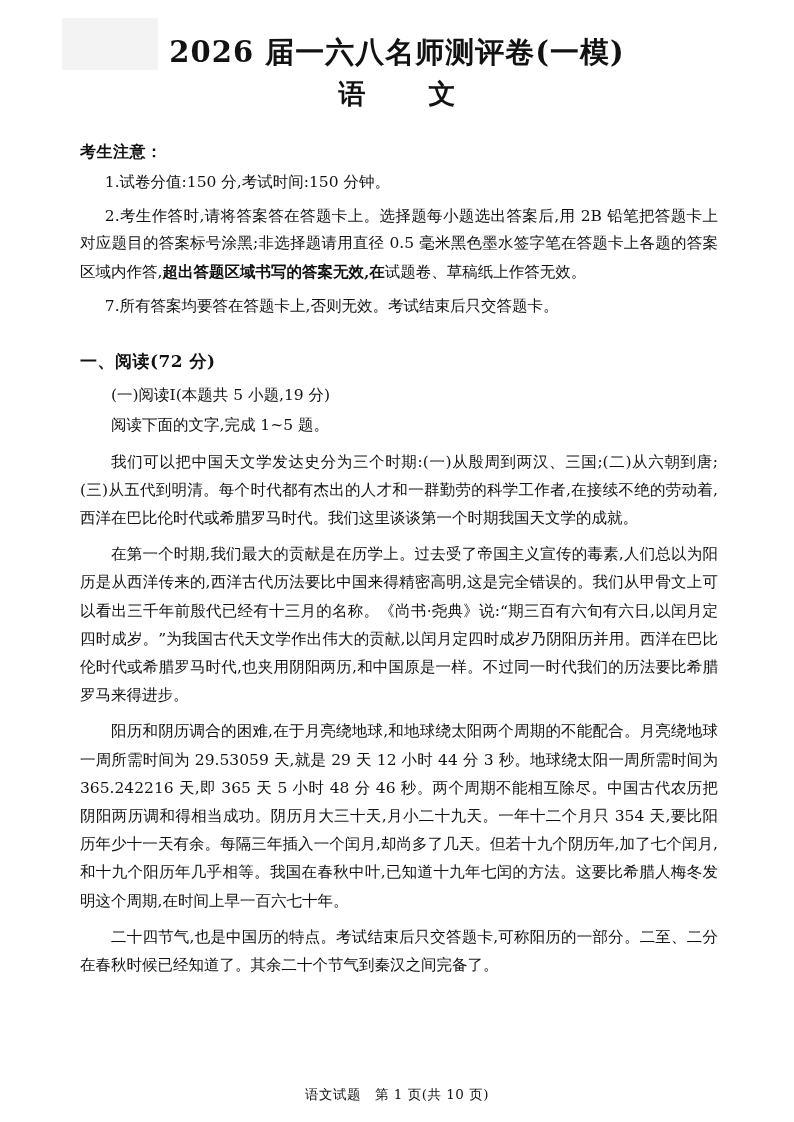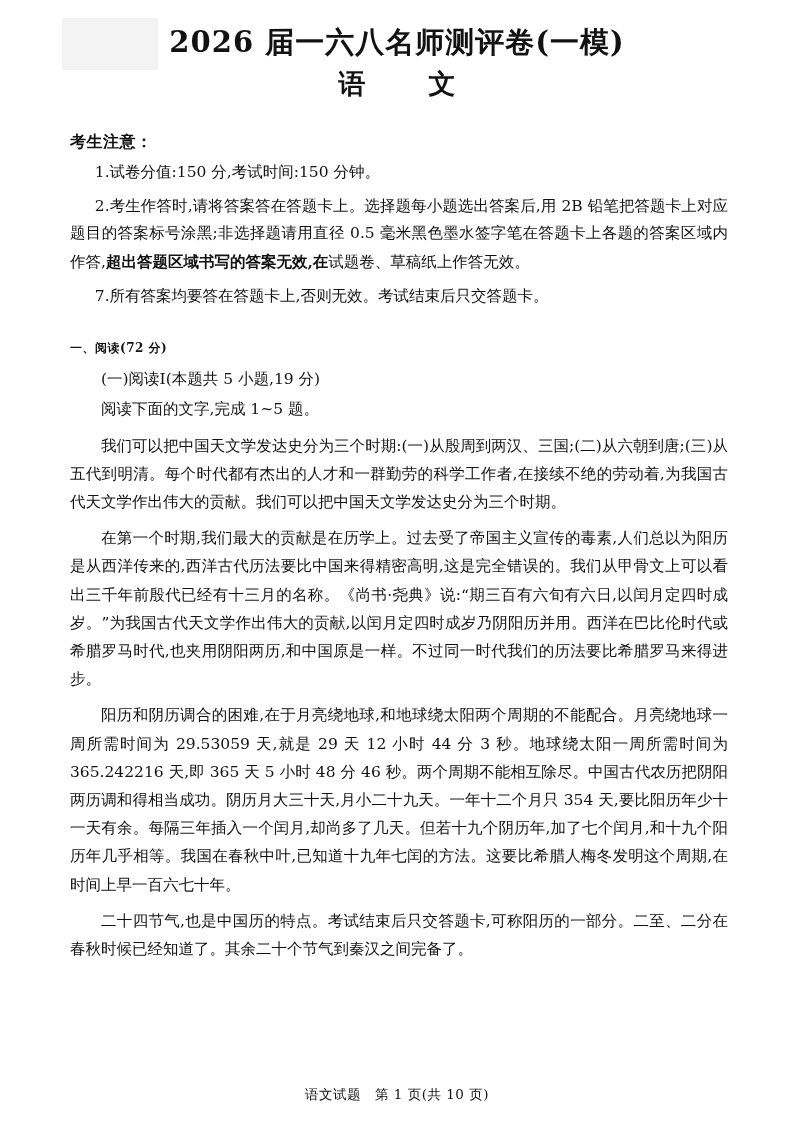--- a/index.html
+++ b/index.html
@@ -12,21 +12,21 @@
     height: 1122px;
     font-family: "DejaVu Serif", "Liberation Serif", serif;
     color: #121212;
     position: relative;
     overflow: hidden;
   }
   .page {
     position: relative;
     width: 794px;
     height: 1122px;
-    padding: 4px;
+    padding: 14px;
     box-sizing: border-box;
   }
   .scan-smudge {
     position: absolute;
     left: 62px;
     top: 18px;
     width: 96px;
     height: 52px;
     background: #f1f1f1;
     opacity: .85;
@@ -76,21 +76,21 @@
   .dotted {
     font-weight: bold;
     position: relative;
     display: inline;
     text-decoration-style: dotted;
     text-decoration-thickness: 1px;
     text-underline-offset: 3px;
   }
   .section-head {
     margin-top: 30px;
-    font-size: 12px;
+    font-size: 17px;
     font-weight: bold;
     letter-spacing: .5px;
   }
   .para {
     font-size: 15.5px;
     line-height: 1.82;
     text-align: justify;
     text-justify: inter-ideograph;
     margin-top: 2px;
   }
@@ -140,21 +140,21 @@
 
     <div class="notice-item">
       <span class="ind">7.所有答案均要答在答题卡上,否则无效。考试结束后只交答题卡。</span>
     </div>
 
     <div class="section-head">一、阅读(72 分)</div>
 
     <div class="para indent2 gap">(一)阅读Ⅰ(本题共 5 小题,19 分)</div>
     <div class="para indent2">阅读下面的文字,完成 1~5 题。</div>
 
-    <div class="para indent2 gap">我们可以把中国天文学发达史分为三个时期:(一)从殷周到两汉、三国;(二)从六朝到唐;(三)从五代到明清。每个时代都有杰出的人才和一群勤劳的科学工作者,在接续不绝的劳动着,为我国古代天文学作出伟大的贡献。我们可以把中国天文学发达史分为三个时期。</div>
+    <div class="para indent2 gap">我们可以把中国天文学发达史分为三个时期:(一)从殷周到两汉、三国;(二)从六朝到唐;(三)从五代到明清。每个时代都有杰出的人才和一群勤劳的科学工作者,在接续不绝的劳动着,西洋在巴比伦时代或希腊罗马时代。我们这里谈谈第一个时期我国天文学的成就。</div>
     <div class="para indent2 gap">在第一个时期,我们最大的贡献是在历学上。过去受了帝国主义宣传的毒素,人们总以为阳历是从西洋传来的,西洋古代历法要比中国来得精密高明,这是完全错误的。我们从甲骨文上可以看出三千年前殷代已经有十三月的名称。《尚书·尧典》说:“期三百有六旬有六日,以闰月定四时成岁。”为我国古代天文学作出伟大的贡献,以闰月定四时成岁乃阴阳历并用。西洋在巴比伦时代或希腊罗马时代,也夹用阴阳两历,和中国原是一样。不过同一时代我们的历法要比希腊罗马来得进步。</div>
     <div class="para indent2 gap">阳历和阴历调合的困难,在于月亮绕地球,和地球绕太阳两个周期的不能配合。月亮绕地球一周所需时间为 29.53059 天,就是 29 天 12 小时 44 分 3 秒。地球绕太阳一周所需时间为365.242216 天,即 365 天 5 小时 48 分 46 秒。两个周期不能相互除尽。中国古代农历把阴阳两历调和得相当成功。阴历月大三十天,月小二十九天。一年十二个月只 354 天,要比阳历年少十一天有余。每隔三年插入一个闰月,却尚多了几天。但若十九个阴历年,加了七个闰月,和十九个阳历年几乎相等。我国在春秋中叶,已知道十九年七闰的方法。这要比希腊人梅冬发明这个周期,在时间上早一百六七十年。</div>
     <div class="para indent2 gap">二十四节气,也是中国历的特点。考试结束后只交答题卡,可称阳历的一部分。二至、二分在春秋时候已经知道了。其余二十个节气到秦汉之间完备了。</div>
 
   </div>
 
   <div class="footer">
     <span>语文试题</span><span class="sp"></span><span>第 1 页(共 10 页)</span>
   </div>
 

